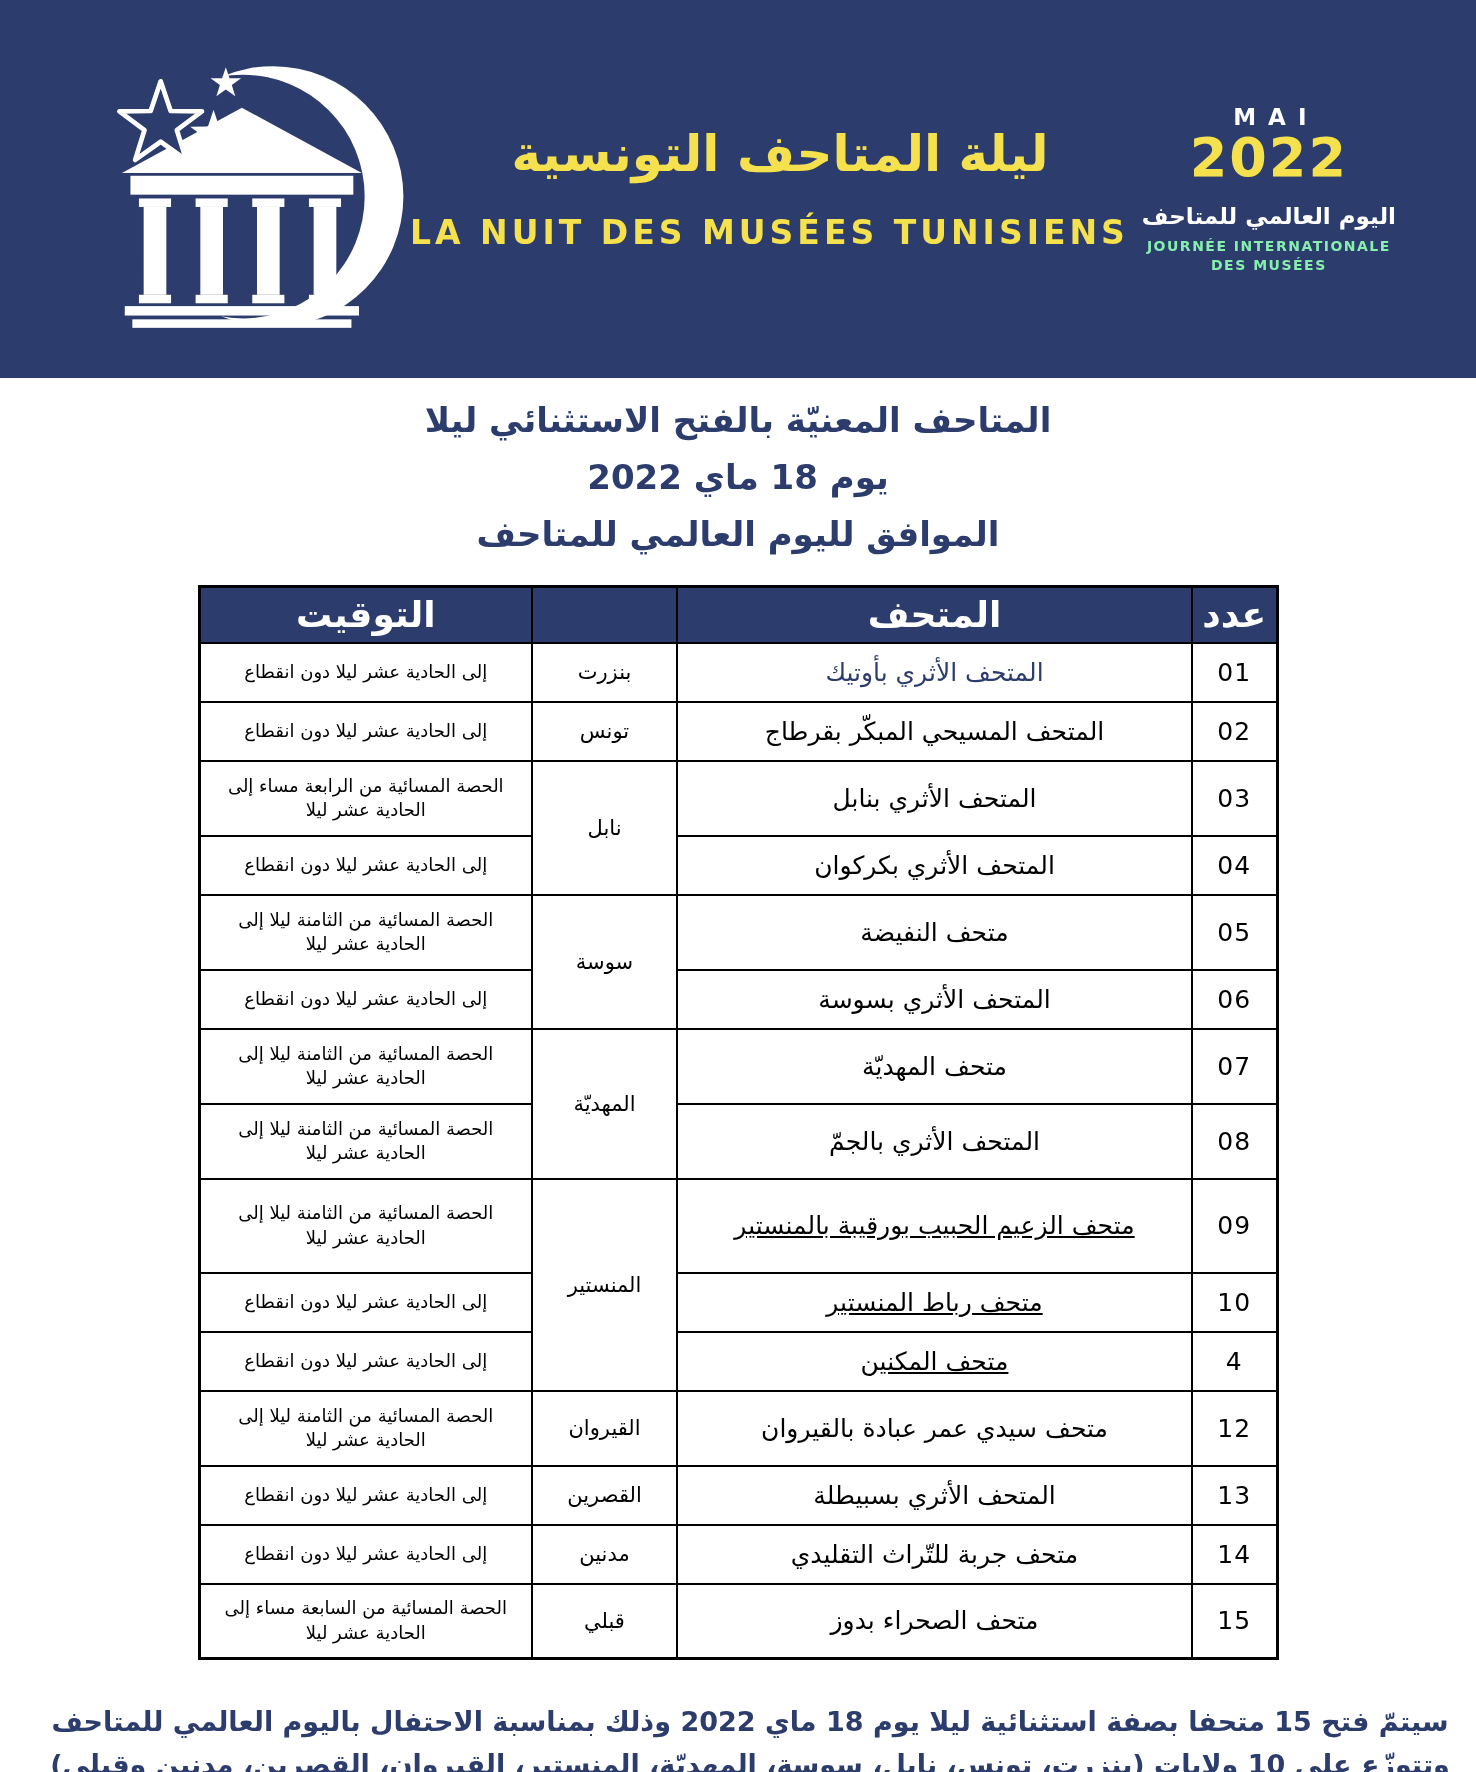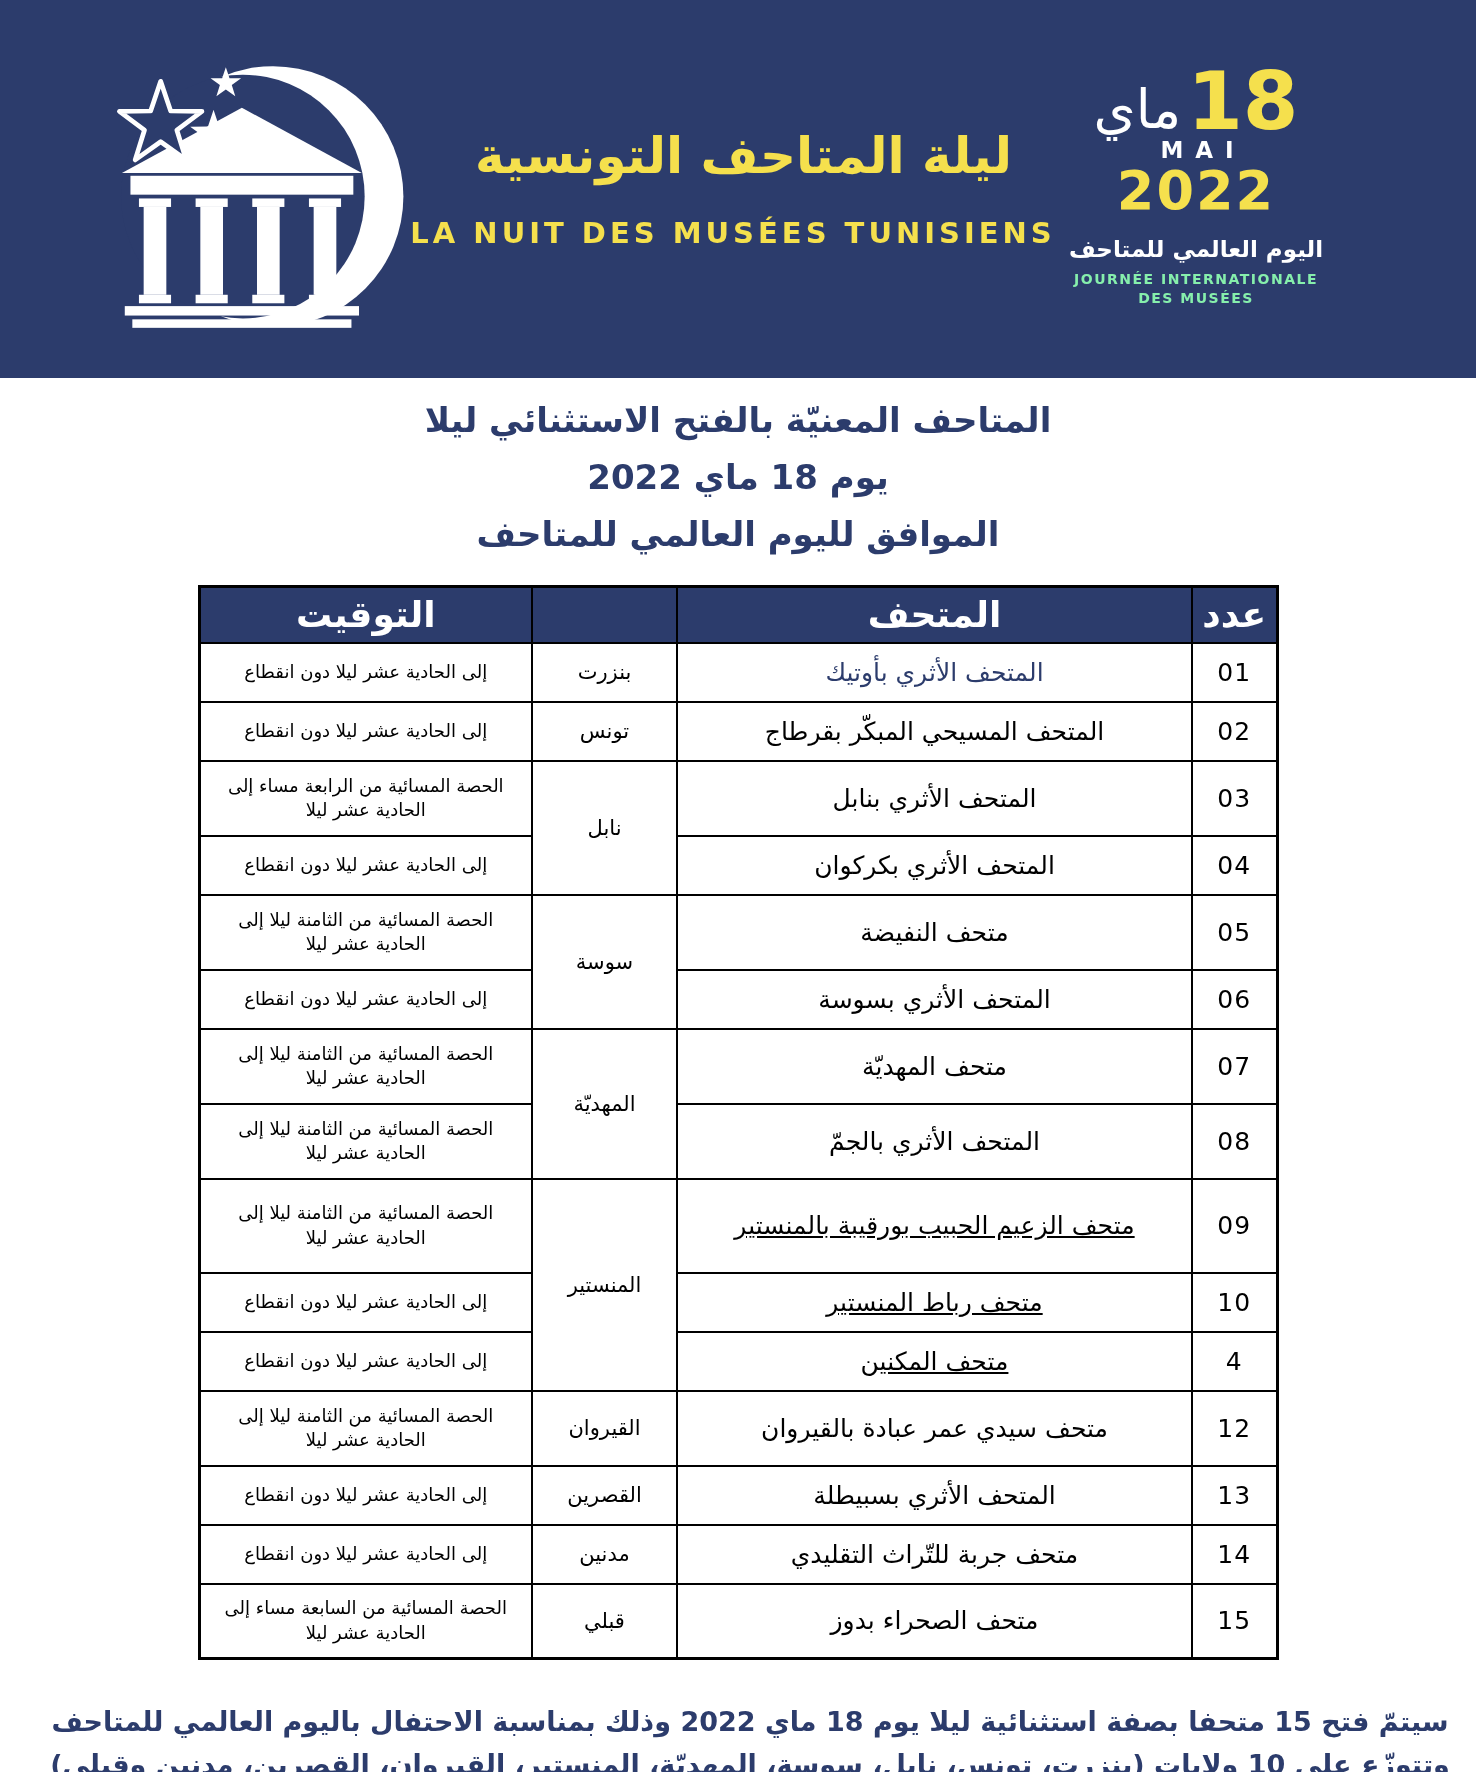--- a/index.html
+++ b/index.html
@@ -4,21 +4,21 @@
 <style>
   * { margin:0; padding:0; box-sizing:border-box; }
   body { background:#ffffff; font-family:"DejaVu Sans", sans-serif; }
   .page { position:relative; width:1476px; height:1772px; background:#fff; overflow:hidden; }
 
   
   .band { height:378px; background:#2c3c6c; display:flex; align-items:center; }
   .logo { width:340px; height:286px; margin-left:70px; flex:0 0 auto; }
   .band-center { flex:1; display:flex; flex-direction:column; align-items:center; justify-content:center; }
   .title-ar { color:#f5e04d; font-size:50px; font-weight:bold; direction:rtl; line-height:1.15;margin-left:21px; }
-  .title-fr { color:#f5e04d; font-size:29px; font-weight:bold; letter-spacing:4px; margin-top:30px; white-space:nowrap; }
+  .title-fr { color:#f5e04d; font-size:33px; font-weight:bold; letter-spacing:4px; margin-top:30px; white-space:nowrap; }
   .band-right { width:280px; margin-right:140px; flex:0 0 auto; display:flex; flex-direction:column; align-items:center; }
   .date-row1 { display:flex; align-items:flex-end; gap:6px; }
   .month-ar { color:#ffffff; font-size:54px; line-height:0.95; }
   .day { color:#f5e04d; font-size:80px; font-weight:bold; line-height:0.82; }
   .month-fr { color:#ffffff; font-size:23px; font-weight:bold; letter-spacing:12px; margin-top:2px; padding-left:14px; }
   .year { color:#f5e04d; font-size:54px; font-weight:bold; letter-spacing:2px; line-height:1.05; }
   .event-ar { color:#ffffff; font-size:23px; font-weight:bold; margin-top:16px; direction:rtl; }
   .event-fr { color:#86efac; font-size:14px; font-weight:bold; letter-spacing:1.5px; text-align:center; line-height:1.4; margin-top:8px; }
 
   
@@ -79,24 +79,20 @@
 
       <polygon points="165,21 168.9,32.7 181.2,32.7 171.3,40 175,51.8 165,44.6 155,51.8 158.7,40 148.8,32.7 161.1,32.7" fill="#ffffff"></polygon>
     </svg>
 
     <div class="band-center">
       <div class="title-ar">ليلة المتاحف التونسية</div>
       <div class="title-fr">LA NUIT DES MUSÉES TUNISIENS</div>
     </div>
 
     <div class="band-right">
-      <div class="date-row1">
-        <span class="month-ar">ماي</span>
-        <span class="day">18</span>
-      </div>
       <div class="month-fr">MAI</div>
       <div class="year">2022</div>
       <div class="event-ar">اليوم العالمي للمتاحف</div>
       <div class="event-fr">
         <div>JOURNÉE INTERNATIONALE</div>
         <div>DES MUSÉES</div>
       </div>
     </div>
   </div>
 

